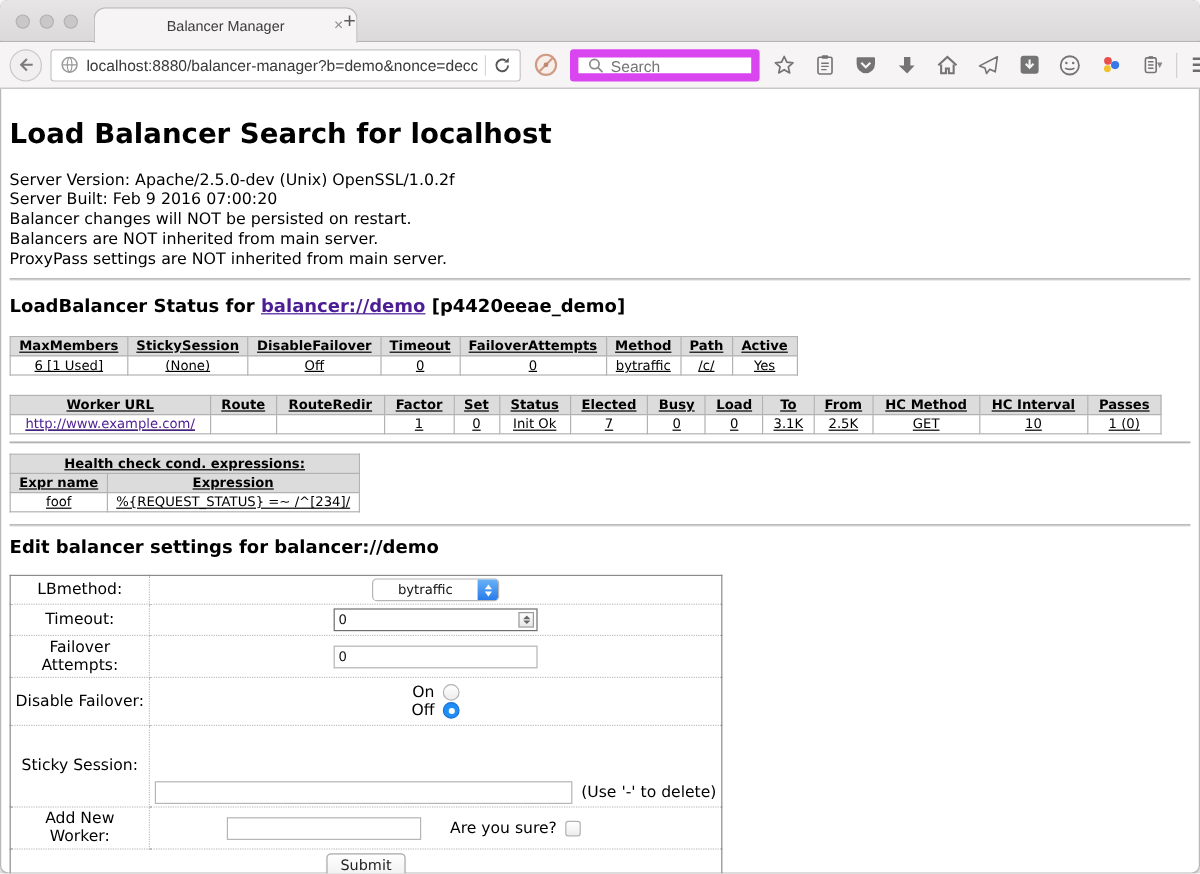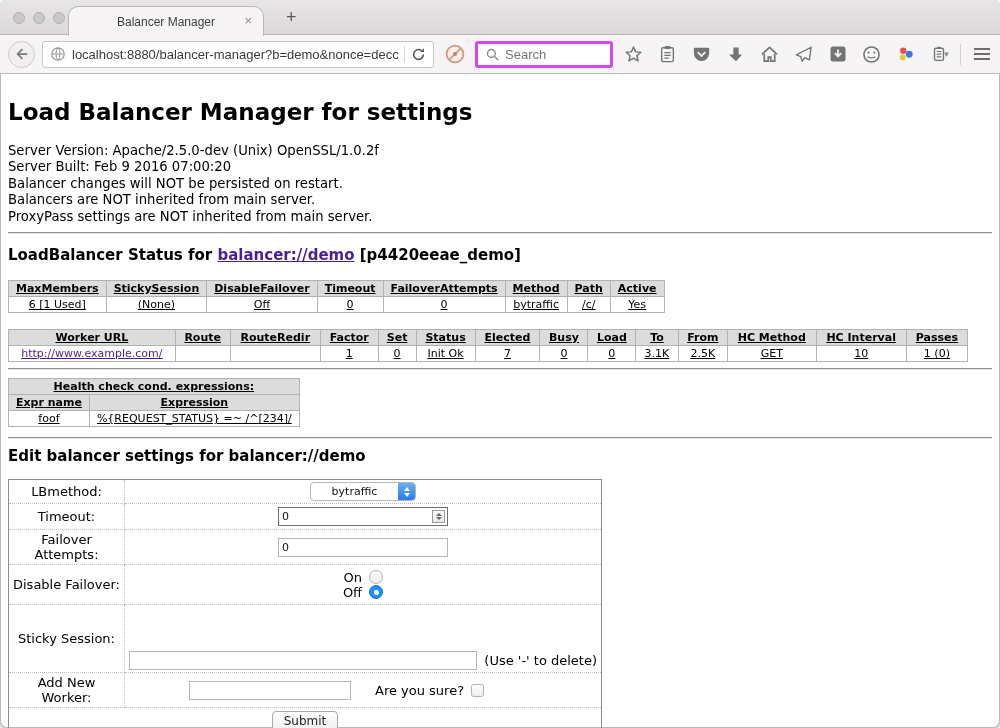--- a/index.html
+++ b/index.html
@@ -4,37 +4,37 @@
 <style>
   * { box-sizing: border-box; margin: 0; padding: 0; }
   body { width: 1000px; height: 728px; background: #ffffff; font-family: "Liberation Sans", sans-serif; }
   #window { position: relative; width: 1000px; height: 728px; border-radius: 7px; overflow: hidden;
             box-shadow: inset 0 0 0 1px rgba(0,0,0,.28), 0 2px 6px rgba(0,0,0,.3); background:#fff; }
 
   
   .titlebar { position: relative; height: 35px; background: linear-gradient(#e7e5e5,#dbd9d9); border-bottom: 1px solid #b6b4b4; }
   .lights { position: absolute; left: 13px; top: 12px; display: flex; gap: 8px; }
   .light { width: 12px; height: 12px; border-radius: 50%; background: #c9c7c7; border: 1px solid #b3b1b1; }
-  .tab { position: absolute; left: 68px; top: 6px; width: 196px; height: 30px; background: #f6f4f4;
+  .tab { position: absolute; left: 78px; top: 6px; width: 220px; height: 30px; background: #f6f4f4;
          border: 1px solid #b9b7b7; border-bottom: none; border-radius: 10px 10px 0 0;
          display: flex; align-items: center; justify-content: center; font-size: 12px; color: #3c3c3c; }
   .tab-close { position: absolute; right: 11px; top: 7px; color: #8b8989; font-size: 13px; line-height: 13px; }
   .new-tab { position: absolute; left: 286px; top: 7px; font-size: 18px; color: #5c5a5a; font-weight: 400; }
 
   
   .toolbar { height: 39px; background: #f6f4f4; border-bottom: 1px solid #bdbbbb;
              display: flex; align-items: center; padding: 0 8px; gap: 7px; }
   .back-btn { width: 27px; height: 27px; border-radius: 50%; border: 1px solid #c9c7c7; flex: none;
               display: flex; align-items: center; justify-content: center; background: #f1efef; }
   .urlbar { width: 392px; height: 27px; background: #fff; border: 1px solid #c7c5c5; border-radius: 3px;
             display: flex; align-items: center; gap: 6px; padding: 0 7px; overflow: hidden; flex: none; }
   .url-text { flex: 1; font-size: 13px; color: #3a3a3a; white-space: nowrap; overflow: hidden; }
   .url-div { width: 1px; height: 17px; background: #d8d6d6; flex: none; }
-  .searchbar { width: 138px; height: 27px; background: #fff; border: 3px solid #d946ef; border-radius: 3px;
-               display: flex; align-items: center; gap: 6px; padding: 0 8px; flex: none; }
+  .searchbar { width: 158px; height: 27px; background: #fff; border: 7px solid #d946ef; border-radius: 3px;
+               display: flex; align-items: flex-start; gap: 6px; padding: 0 8px; flex: none; }
   .search-ph { font-size: 13px; color: #757575; }
   .tb-icon { width: 27px; height: 27px; display: flex; align-items: center; justify-content: center; flex: none; }
   .tb-sep { width: 1px; height: 21px; background: #d2d0d0; flex: none; }
   .caret { font-size: 9px; color: #8a8888; margin-left: -4px; }
 
   
   .content { padding: 0 8px; font-family: "DejaVu Sans", sans-serif; color: #000; }
   h1 { font-size: 23px; margin: 25px 0 18px; font-weight: bold; letter-spacing: 0; }
   .info { font-size: 13.2px; line-height: 16.4px; }
   hr { border: 0; border-top: 1px solid #8f8f8f; border-bottom: 1px solid #e6e6e6; margin: 13px 0; }
@@ -213,21 +213,21 @@
     <div class="tb-icon">
       <svg width="20" height="16" viewBox="0 0 20 16">
           <path d="M2 3h16M2 8h16M2 13h16" stroke="#6e6c6c" stroke-width="2.2"></path>
         </svg>
     </div>
 
   </div>
 
   <div class="content">
 
-    <h1>Load Balancer Manager for settings</h1>
+    <h1>Load Balancer Search for localhost</h1>
 
     <div class="info">
       <div>Server Version: Apache/2.5.0-dev (Unix) OpenSSL/1.0.2f</div>
       <div>Server Built: Feb 9 2016 07:00:20</div>
       <div>Balancer changes will NOT be persisted on restart.</div>
       <div>Balancers are NOT inherited from main server.</div>
       <div>ProxyPass settings are NOT inherited from main server.</div>
     </div>
 
     <hr class="hr1">

